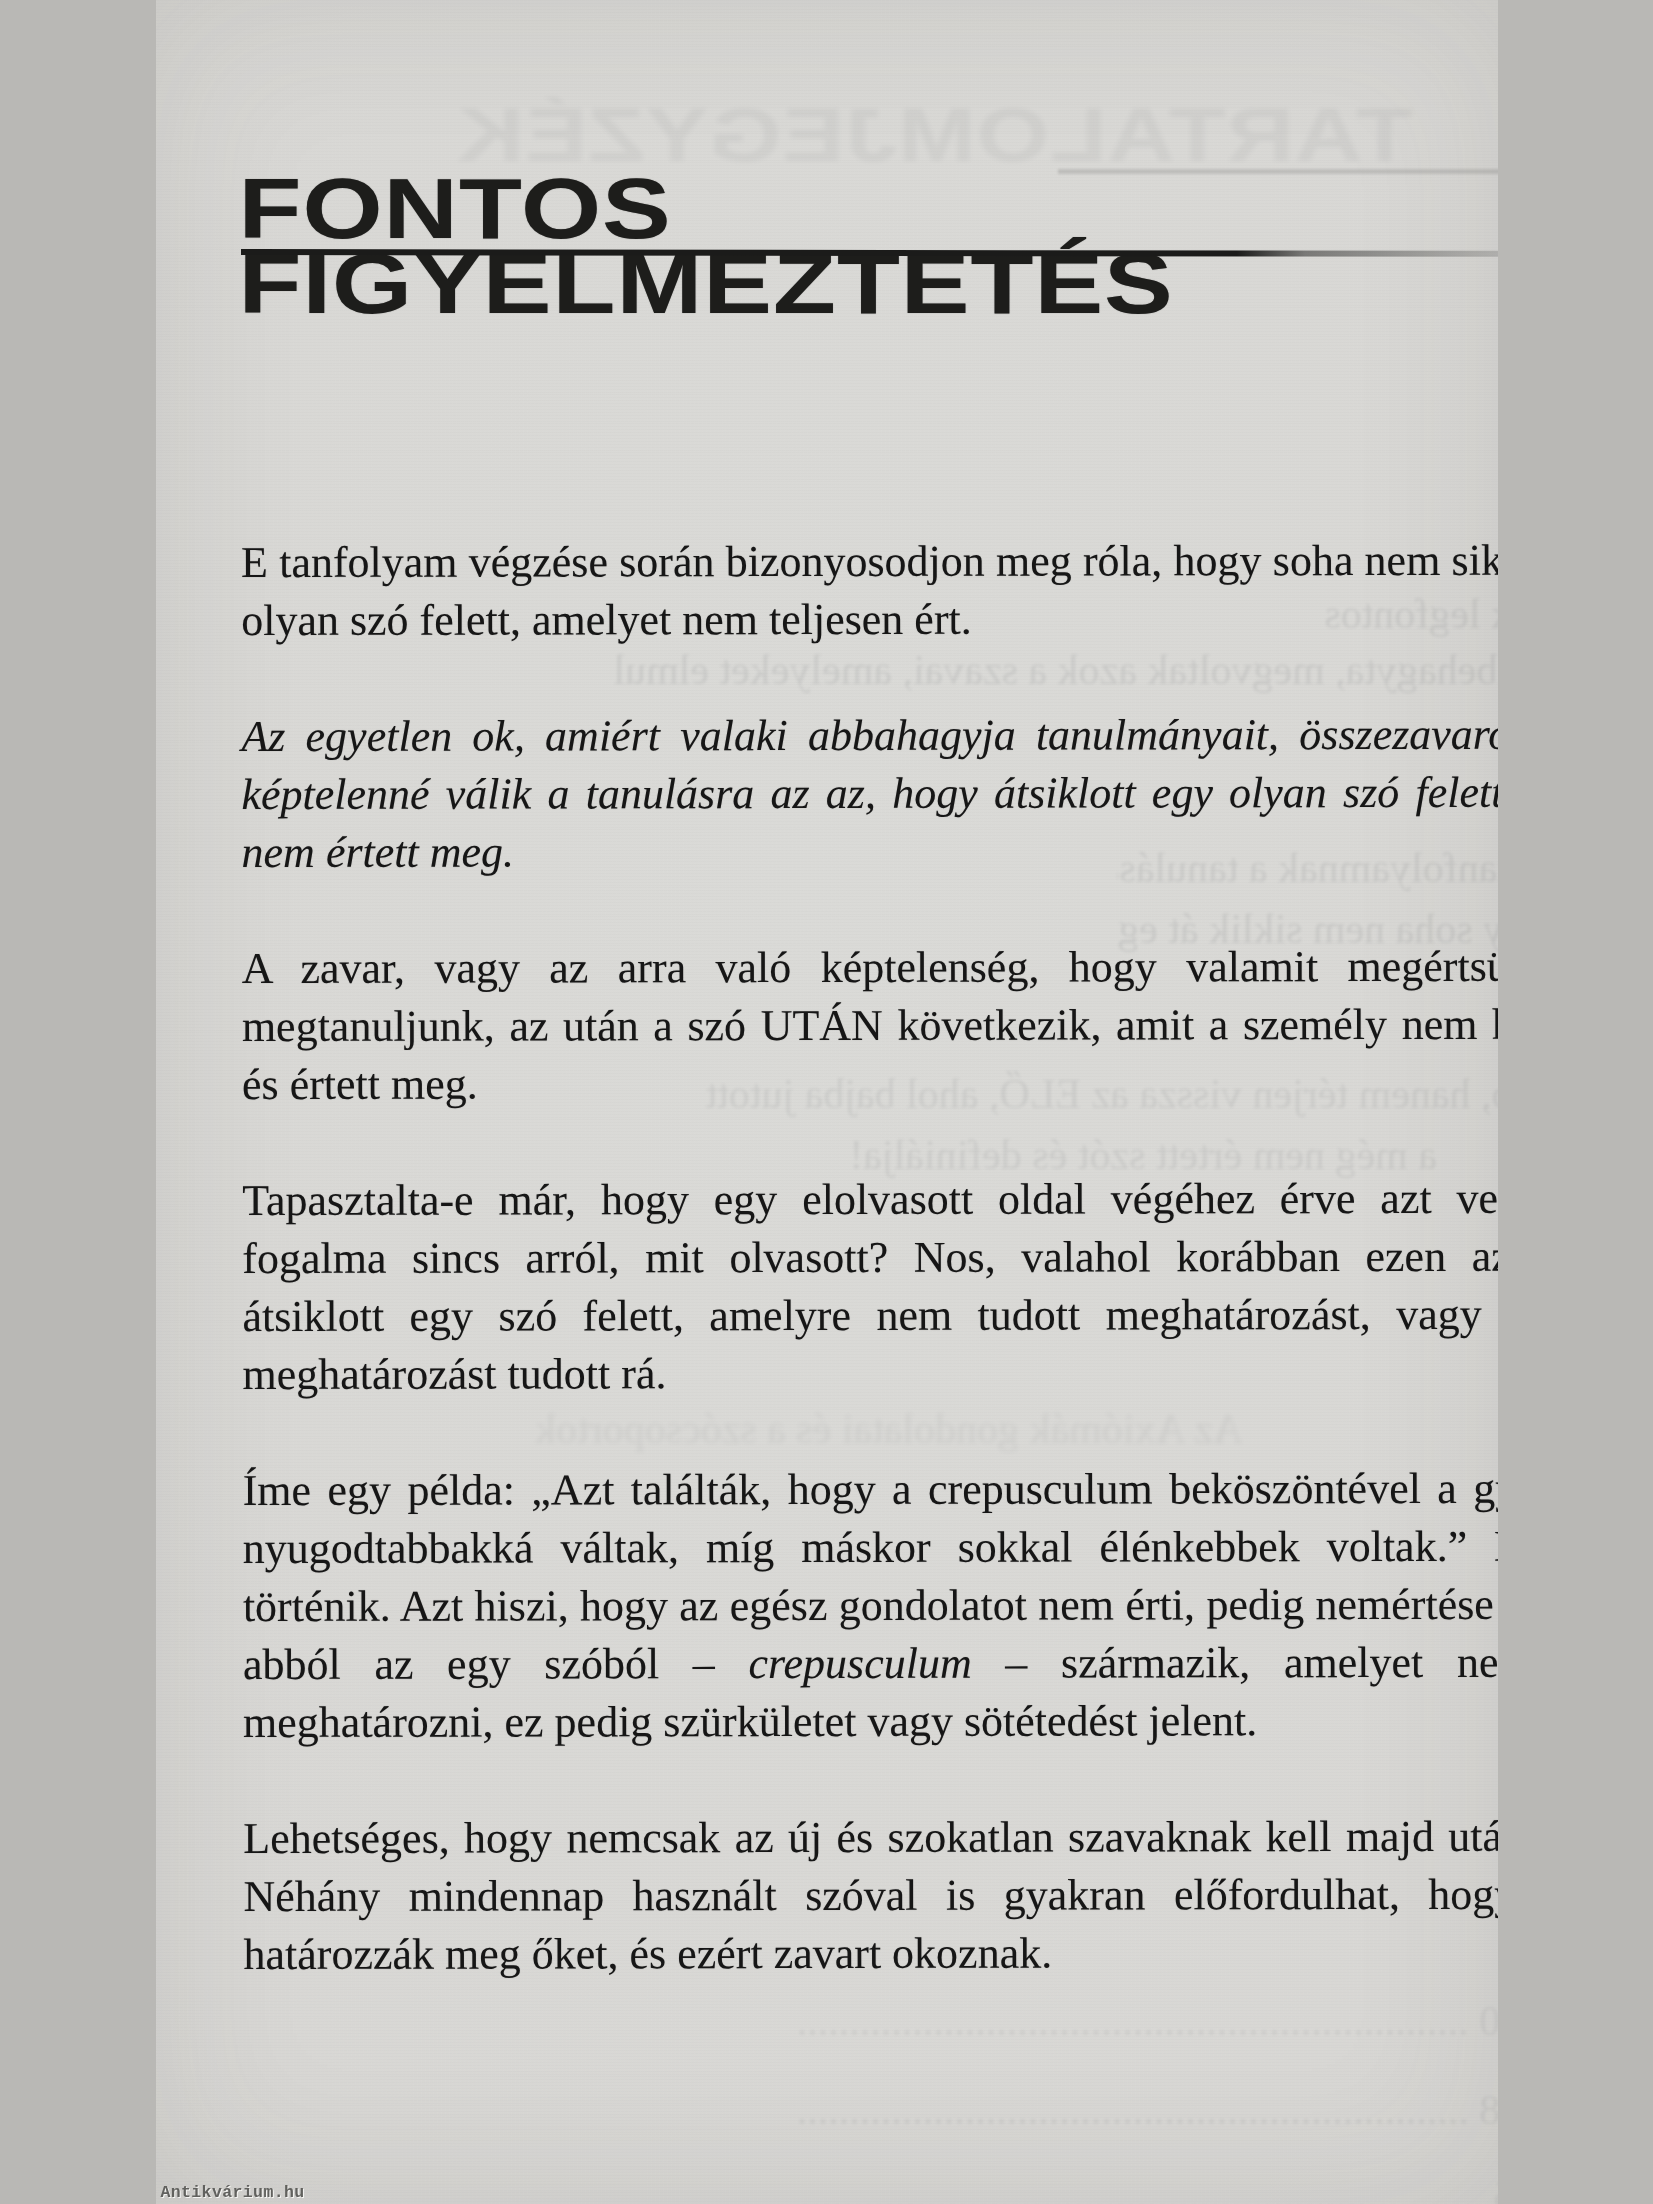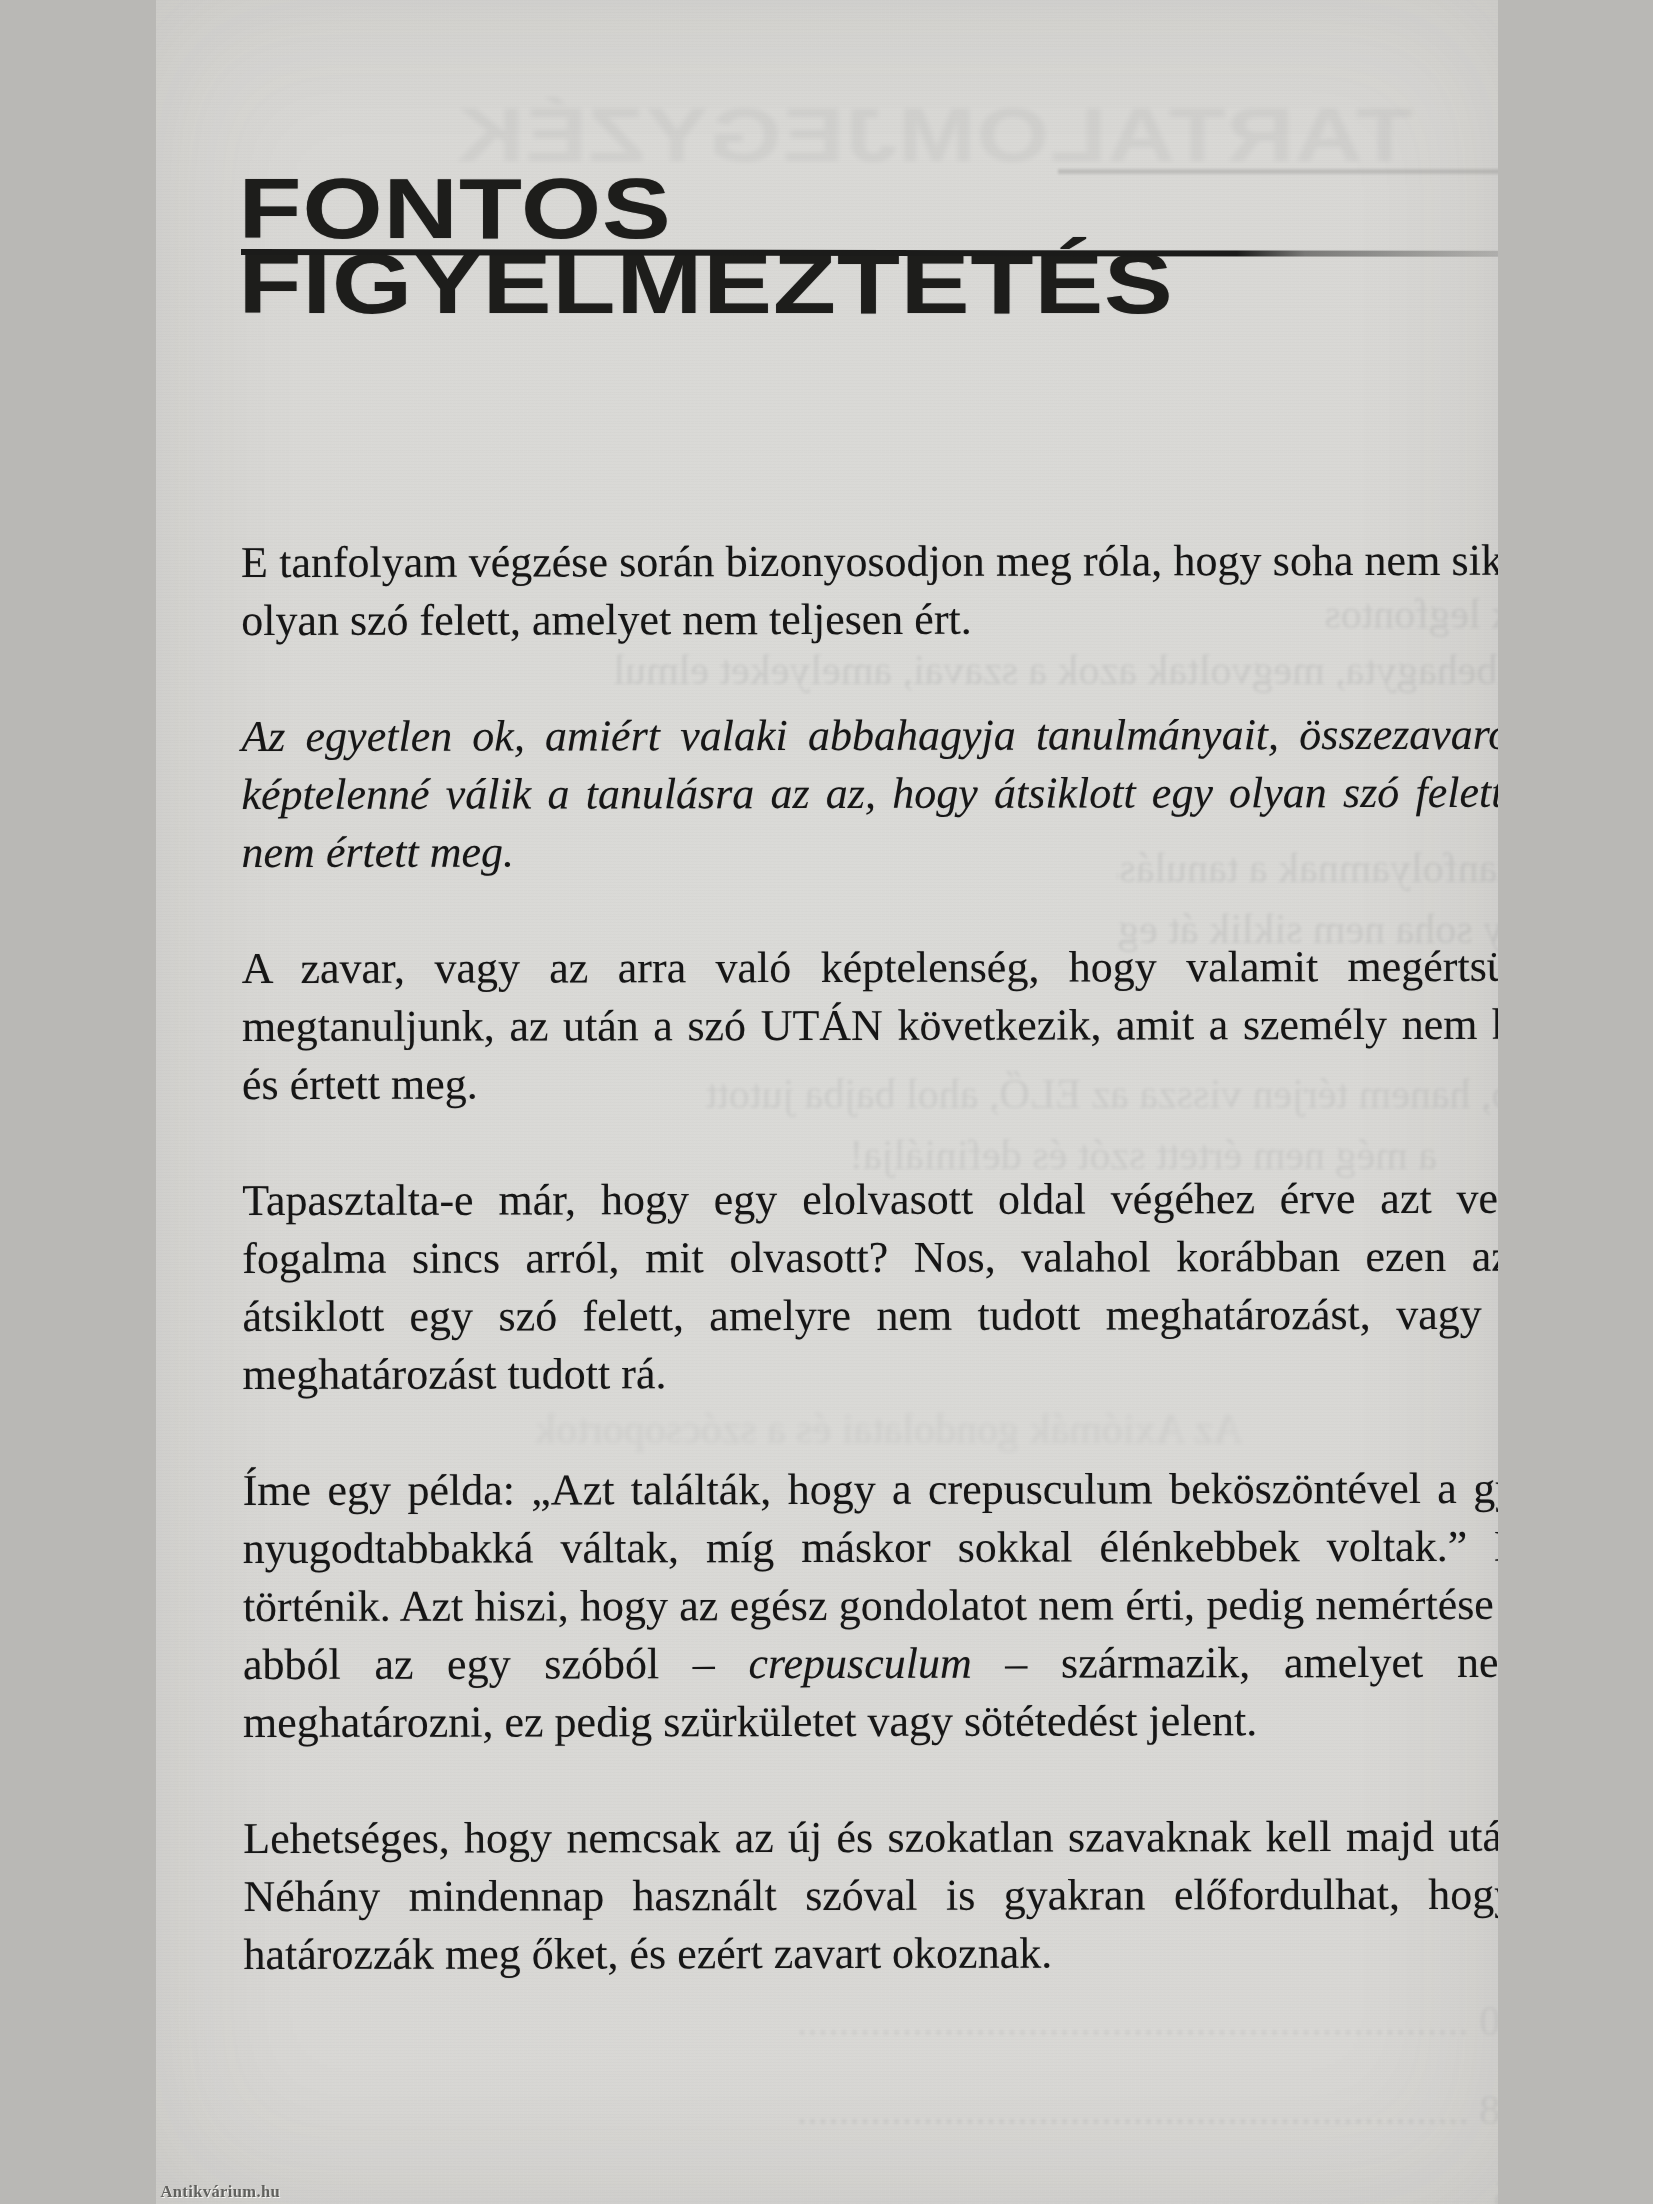--- a/index.html
+++ b/index.html
@@ -93,21 +93,21 @@
     text-align:justify;
     transform:rotate(-.10deg);
     transform-origin:left top;
     text-shadow:0 0 1px rgba(20,20,20,.30);
   }
   .para{margin:0 0 58px 0;padding:0;}
   .para .it{font-style:italic;}
 
   .watermark{
     position:absolute;left:4.9px;bottom:2.9px;
-    font-family:Liberation Serif, serif;
+    font-family:Liberation Mono, monospace;
     font-weight:bold;font-size:16.5px;letter-spacing:0.4px;
     color:#61615e;
     text-shadow:1px 1px 0 rgba(250,250,247,.9);
   }
 </style>
 </head>
 <body>
 
 <div class="page">
 

